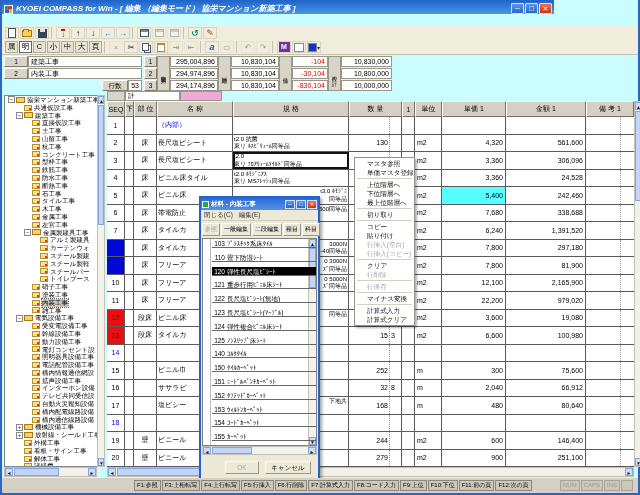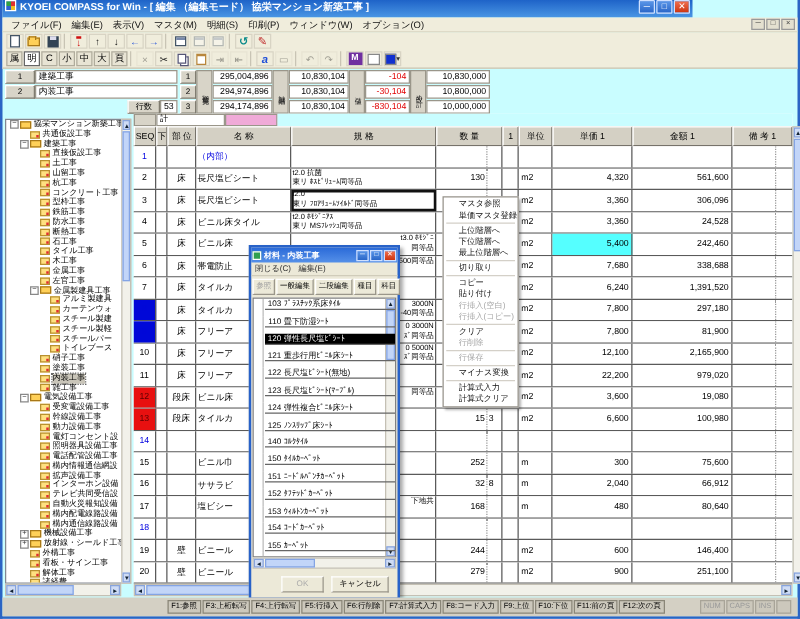--- a/index.html
+++ b/index.html
@@ -1,19 +1,19 @@
 <!DOCTYPE html>
 <html><head>
 <meta charset="utf-8">
 <style>
 *{margin:0;padding:0;box-sizing:border-box;font-family:"Liberation Sans","DejaVu Sans",sans-serif;}
 html,body{width:640px;height:495px;overflow:hidden;background:#2b64c4;}
 .app{position:absolute;inset:0;border-left:2px solid #2b64c4;border-right:2px solid #2b64c4;border-bottom:2px solid #2b64c4;background:#c9fdff;}
 
-.titlebar{position:absolute;left:0;top:0;width:552px;height:14px;background:linear-gradient(180deg,#1e63c8,#4a96e4);display:flex;align-items:flex-start;padding:0 2px;}
+.titlebar{position:absolute;left:0;top:0;width:552px;height:14px;background:linear-gradient(180deg,#1e63c8,#4a96e4);display:flex;align-items:flex-end;padding:0 2px;font-style:italic;}
 .appicon{width:9px;height:9px;margin-right:3px;background:conic-gradient(#e03030 0 25%,#f0c020 0 50%,#3060d0 0 75%,#30a040 0);border:1px solid #fff;}
 .title-text{color:#fff;font-size:8px;font-weight:bold;white-space:nowrap;overflow:hidden;flex:1;}
 .winbtns{display:flex;gap:1px;}
 .wbtn{width:13px;height:11px;font-size:7px;line-height:9px;text-align:center;color:#fff;background:linear-gradient(180deg,#5a96e8,#2a66c8);border:1px solid #cfe0ff;border-radius:1px;}
 .wbtn.close{background:linear-gradient(180deg,#f07050,#cc3410);}
 
 .menubar{position:absolute;left:0;top:14px;width:636px;height:12px;background:#f0eddc;border-bottom:1px solid #d8d4c0;display:flex;align-items:center;padding-left:3px;}
 .menu-item{font-size:7.5px;padding:0 4px;color:#111;}
 .mdibtns{margin-left:auto;display:flex;gap:1px;padding-right:2px;}
 .mdib{width:11px;height:9px;background:#e4e0d0;border:1px solid #999;font-size:6px;line-height:7px;text-align:center;color:#444;}
@@ -137,35 +137,20 @@
   <div class="titlebar">
     <div class="appicon"></div>
     <div class="title-text">KYOEI COMPASS for Win - [ 編集 （編集モード） 協栄マンション新築工事 ]</div>
     <div class="winbtns">
       <div class="wbtn">─</div>
       <div class="wbtn">□</div>
       <div class="wbtn close">✕</div>
     </div>
   </div>
 
-  <div class="menubar">
-    <span class="menu-item">ファイル(F)</span>
-    <span class="menu-item">編集(E)</span>
-    <span class="menu-item">表示(V)</span>
-    <span class="menu-item">マスタ(M)</span>
-    <span class="menu-item">明細(S)</span>
-    <span class="menu-item">印刷(P)</span>
-    <span class="menu-item">ウィンドウ(W)</span>
-    <span class="menu-item">オプション(O)</span>
-    <div class="mdibtns">
-      <div class="mdib">─</div>
-      <div class="mdib">□</div>
-      <div class="mdib">×</div>
-    </div>
-  </div>
 
   <div class="toolbar1">
     <div class="tbtn">
         <span class="i-doc"></span>
       </div>
     <div class="tbtn">
         <span class="i-folder"></span>
       </div>
     <div class="tbtn">
         <span class="i-save"></span>

